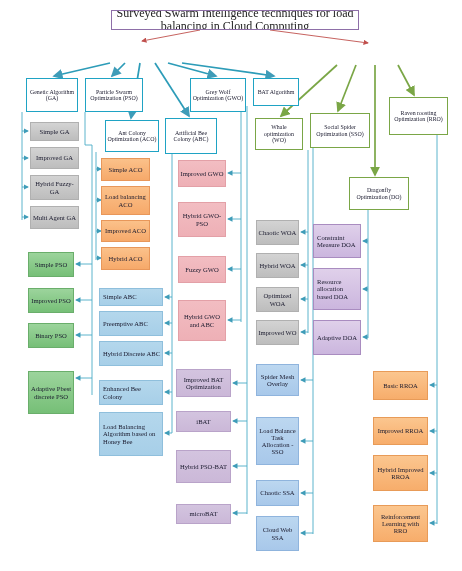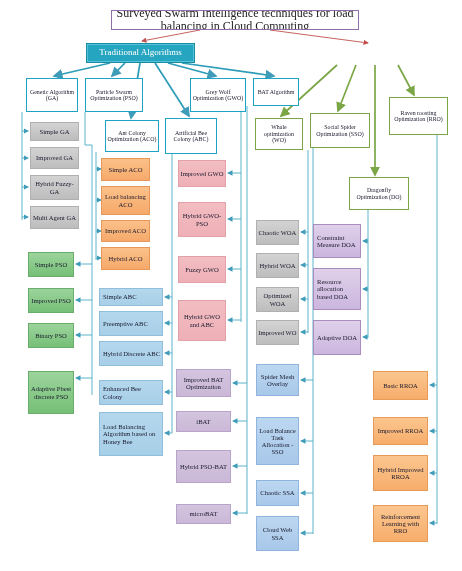--- a/index.html
+++ b/index.html
@@ -144,23 +144,20 @@
       <path d="M437,385 L430,385" marker-end="url(#mcyan)"></path>
       <path d="M437,431 L430,431" marker-end="url(#mcyan)"></path>
       <path d="M437,473 L430,473" marker-end="url(#mcyan)"></path>
       <path d="M437,523 L430,523" marker-end="url(#mcyan)"></path>
     </g>
   </svg>
 
 <div class="node n-root" style="left: 111px; top: 10px; width: 248px; height: 20px;">
       <span>Surveyed Swarm Intelligence techniques for load balancing in Cloud Computing</span>
     </div>
-    <div class="node n-trad" style="left: 86px; top: 43px; width: 109px; height: 20px;">
-      <span>Traditional Algorithms</span>
-    </div>
     <div class="node n-blueout" style="left: 26px; top: 78px; width: 52px; height: 34px;">
       <span>Genetic Algorithm (GA)</span>
     </div>
     <div class="node n-blueout" style="left: 85px; top: 78px; width: 58px; height: 34px;">
       <span>Particle Swarm Optimization (PSO)</span>
     </div>
     <div class="node n-blueout" style="left: 190px; top: 78px; width: 56px; height: 34px;">
       <span>Grey Wolf Optimization (GWO)</span>
     </div>
     <div class="node n-blueout" style="left: 253px; top: 78px; width: 46px; height: 28px;">

